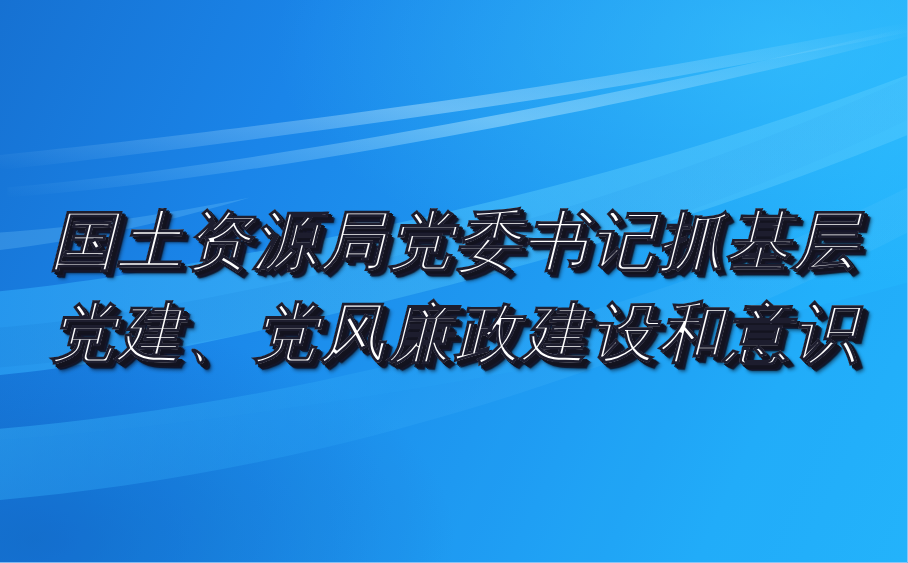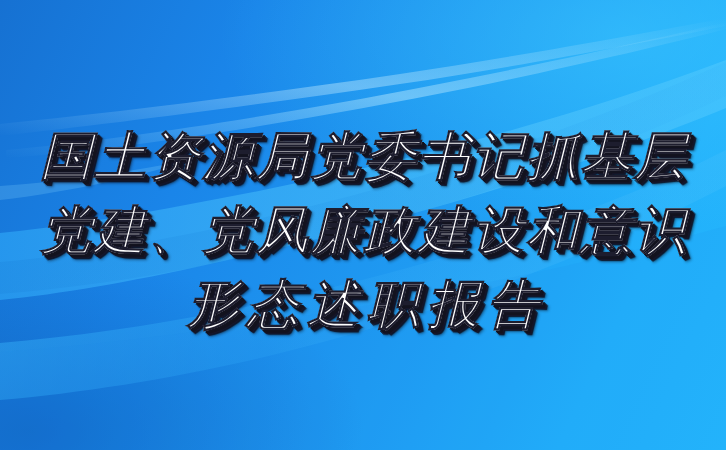--- a/index.html
+++ b/index.html
@@ -162,16 +162,15 @@
       <span>风</span>
       <span>廉</span>
       <span>政</span>
       <span>建</span>
       <span>设</span>
       <span>和</span>
       <span>意</span>
       <span>识</span>
     </div>
 
-    <div class="title-line center">形态述职报告</div>
 
   </div>
 </div>
 
 </body></html>

